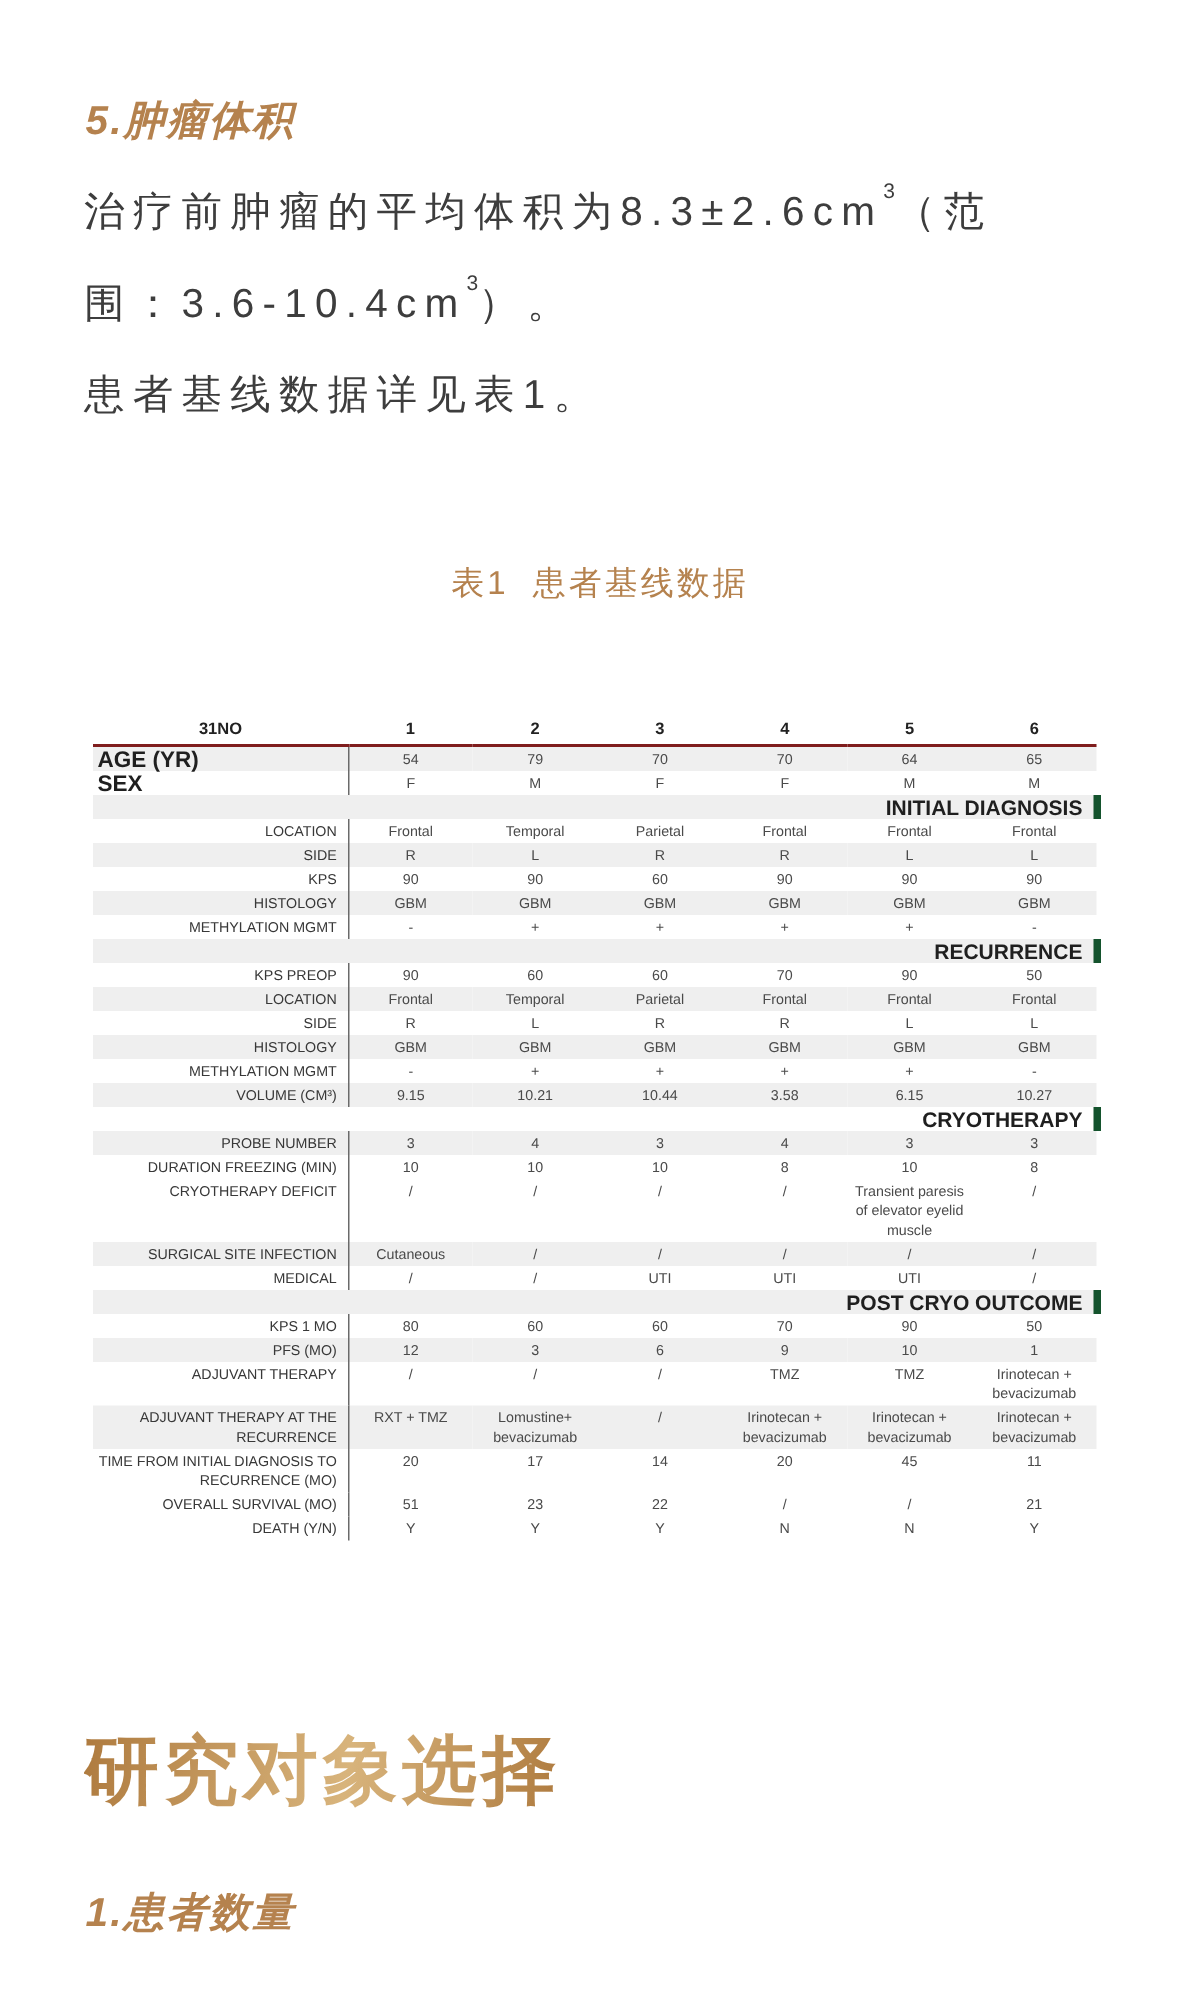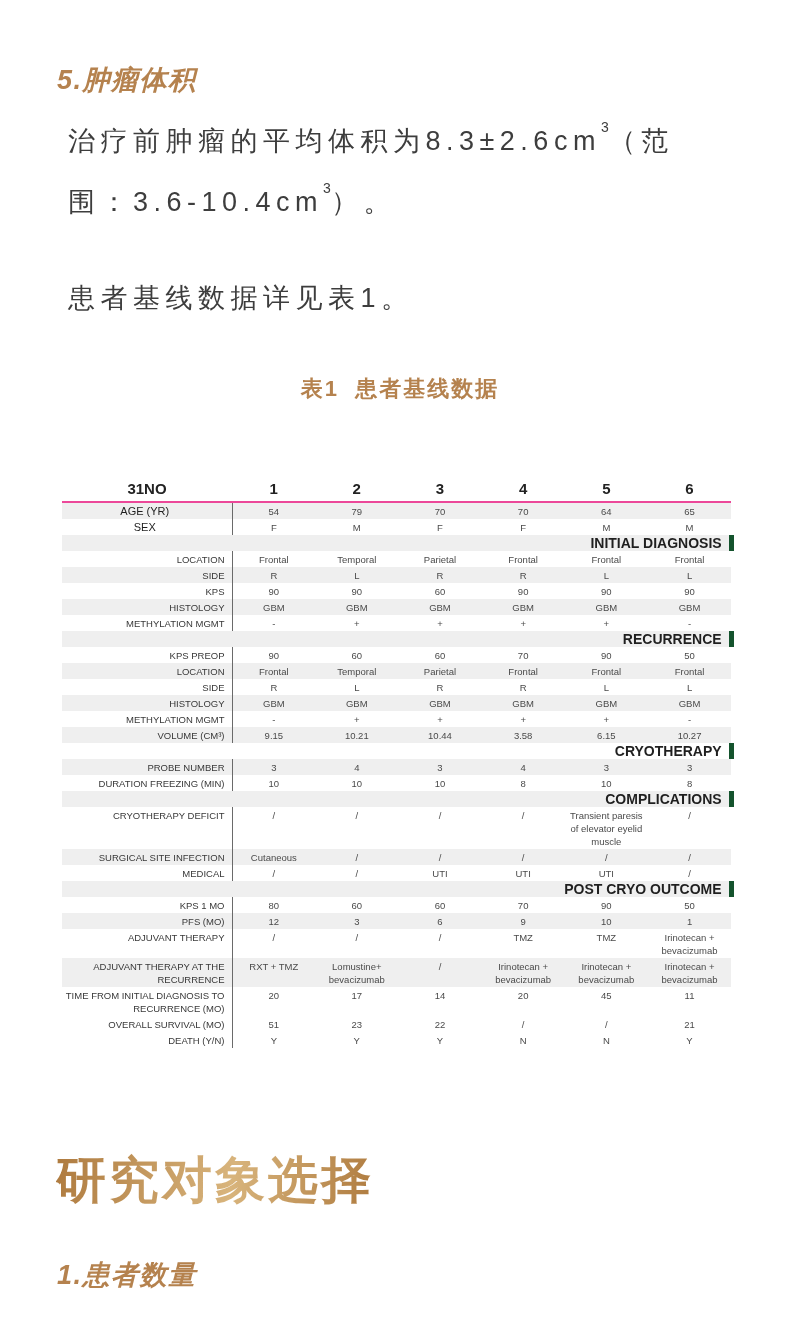--- a/index.html
+++ b/index.html
@@ -27,86 +27,86 @@
     font-weight: 700;
     font-size: 27px;
     letter-spacing: 1.5px;
     font-style: italic;
   }
   .s5-title { left: 57px; top: 62px; }
   .s1-title { left: 57px; top: 1257px; }
 
   
   .para-line {
-    left: 68px;
+    left: 56px;
     font-size: 27px;
     letter-spacing: 5.5px;
     color: var(--text);
     white-space: nowrap;
   }
   .para-line sup {
     font-size: 14px;
     letter-spacing: 0;
     vertical-align: top;
     position: relative;
     top: -4px;
   }
   .line1 { top: 123px; }
   .line2 { top: 184px; }
-  .line3 { top: 245px; margin-top: 35px; }
+  .line3 { top: 245px; }
 
   
   .table-title {
     top: 374px;
     left: 0;
     width: 100%;
     text-align: center;
     color: var(--accent);
-    font-weight: 700;
+    font-weight: 400;
     font-size: 22px;
     letter-spacing: 2px;
     white-space: pre;
   }
 
   
   .table-wrap { top: 477px; left: 62px; width: 669px; }
   table {
     border-collapse: collapse;
     table-layout: fixed;
     width: 669px;
     color: var(--tbl-text);
   }
   col.c-label { width: 170px; }
   col.c-data  { width: 83.2px; }
   thead th {
-    font-size: 15px;
+    font-size: 11px;
     font-weight: 700;
     text-align: center;
     color: #222;
     padding: 3px 0 4px 0;
-    border-bottom: 2px solid #ec4899;
+    border-bottom: 2px solid #7f1d1d;
   }
   tbody td {
     font-size: 9.5px;
     line-height: 13px;
     padding: 1.5px 2px;
     vertical-align: top;
   }
   tbody tr.stripe { background: var(--stripe); }
   td.label {
     text-align: right;
     padding-right: 7px;
     border-right: 1px solid #6a6a6a;
     color: #383838;
   }
   td.label.head {
-    text-align: center;
+    text-align: left;
     padding-left: 3px;
-    font-weight: 400;
-    font-size: 11px;
+    font-weight: 700;
+    font-size: 15px;
     color: #1f1f1f;
   }
   td.label.section {
     text-align: right;
     padding-left: 3px;
     font-weight: 700;
     font-size: 14px;
     color: #1f1f1f;
     border-right: 5px solid #14532d;
   }
@@ -299,23 +299,20 @@
         </tr>
         <tr>
           <td class="label sub">DURATION FREEZING (MIN)</td>
           <td class="val">10</td>
           <td class="val">10</td>
           <td class="val">10</td>
           <td class="val">8</td>
           <td class="val">10</td>
           <td class="val">8</td>
         </tr>
-        <tr class="stripe">
-          <td colspan="7" class="label section">COMPLICATIONS</td>
-        </tr>
         <tr>
           <td class="label sub">CRYOTHERAPY DEFICIT</td>
           <td class="val">/</td>
           <td class="val">/</td>
           <td class="val">/</td>
           <td class="val">/</td>
           <td class="val">Transient paresis of elevator eyelid muscle</td>
           <td class="val">/</td>
         </tr>
         <tr class="stripe">

